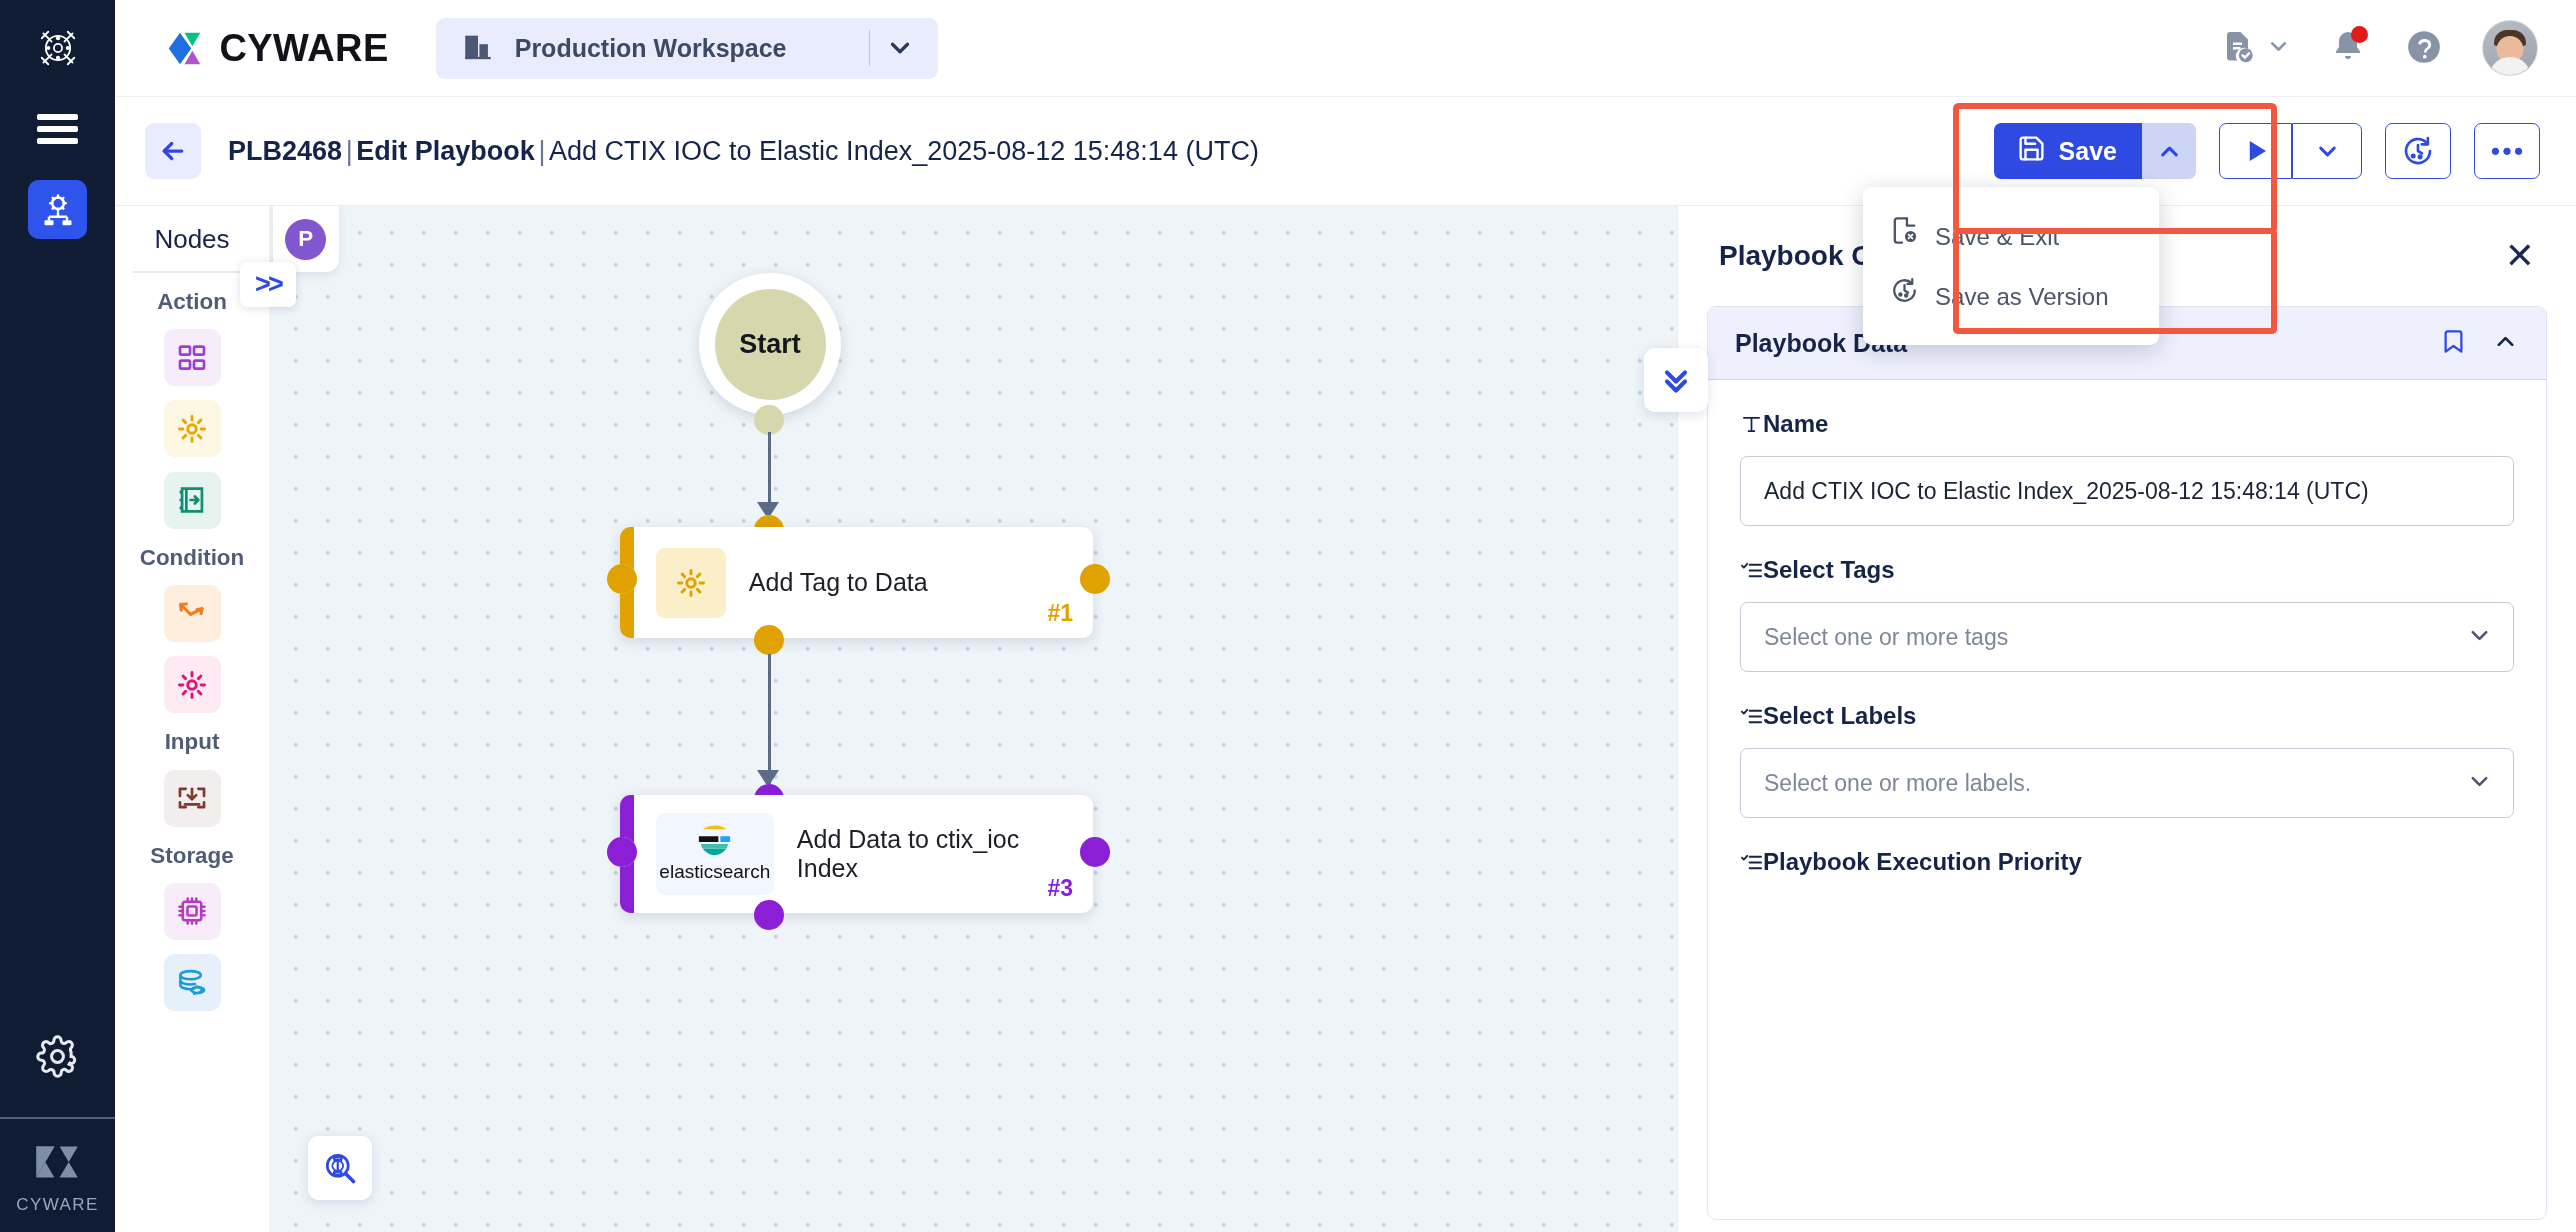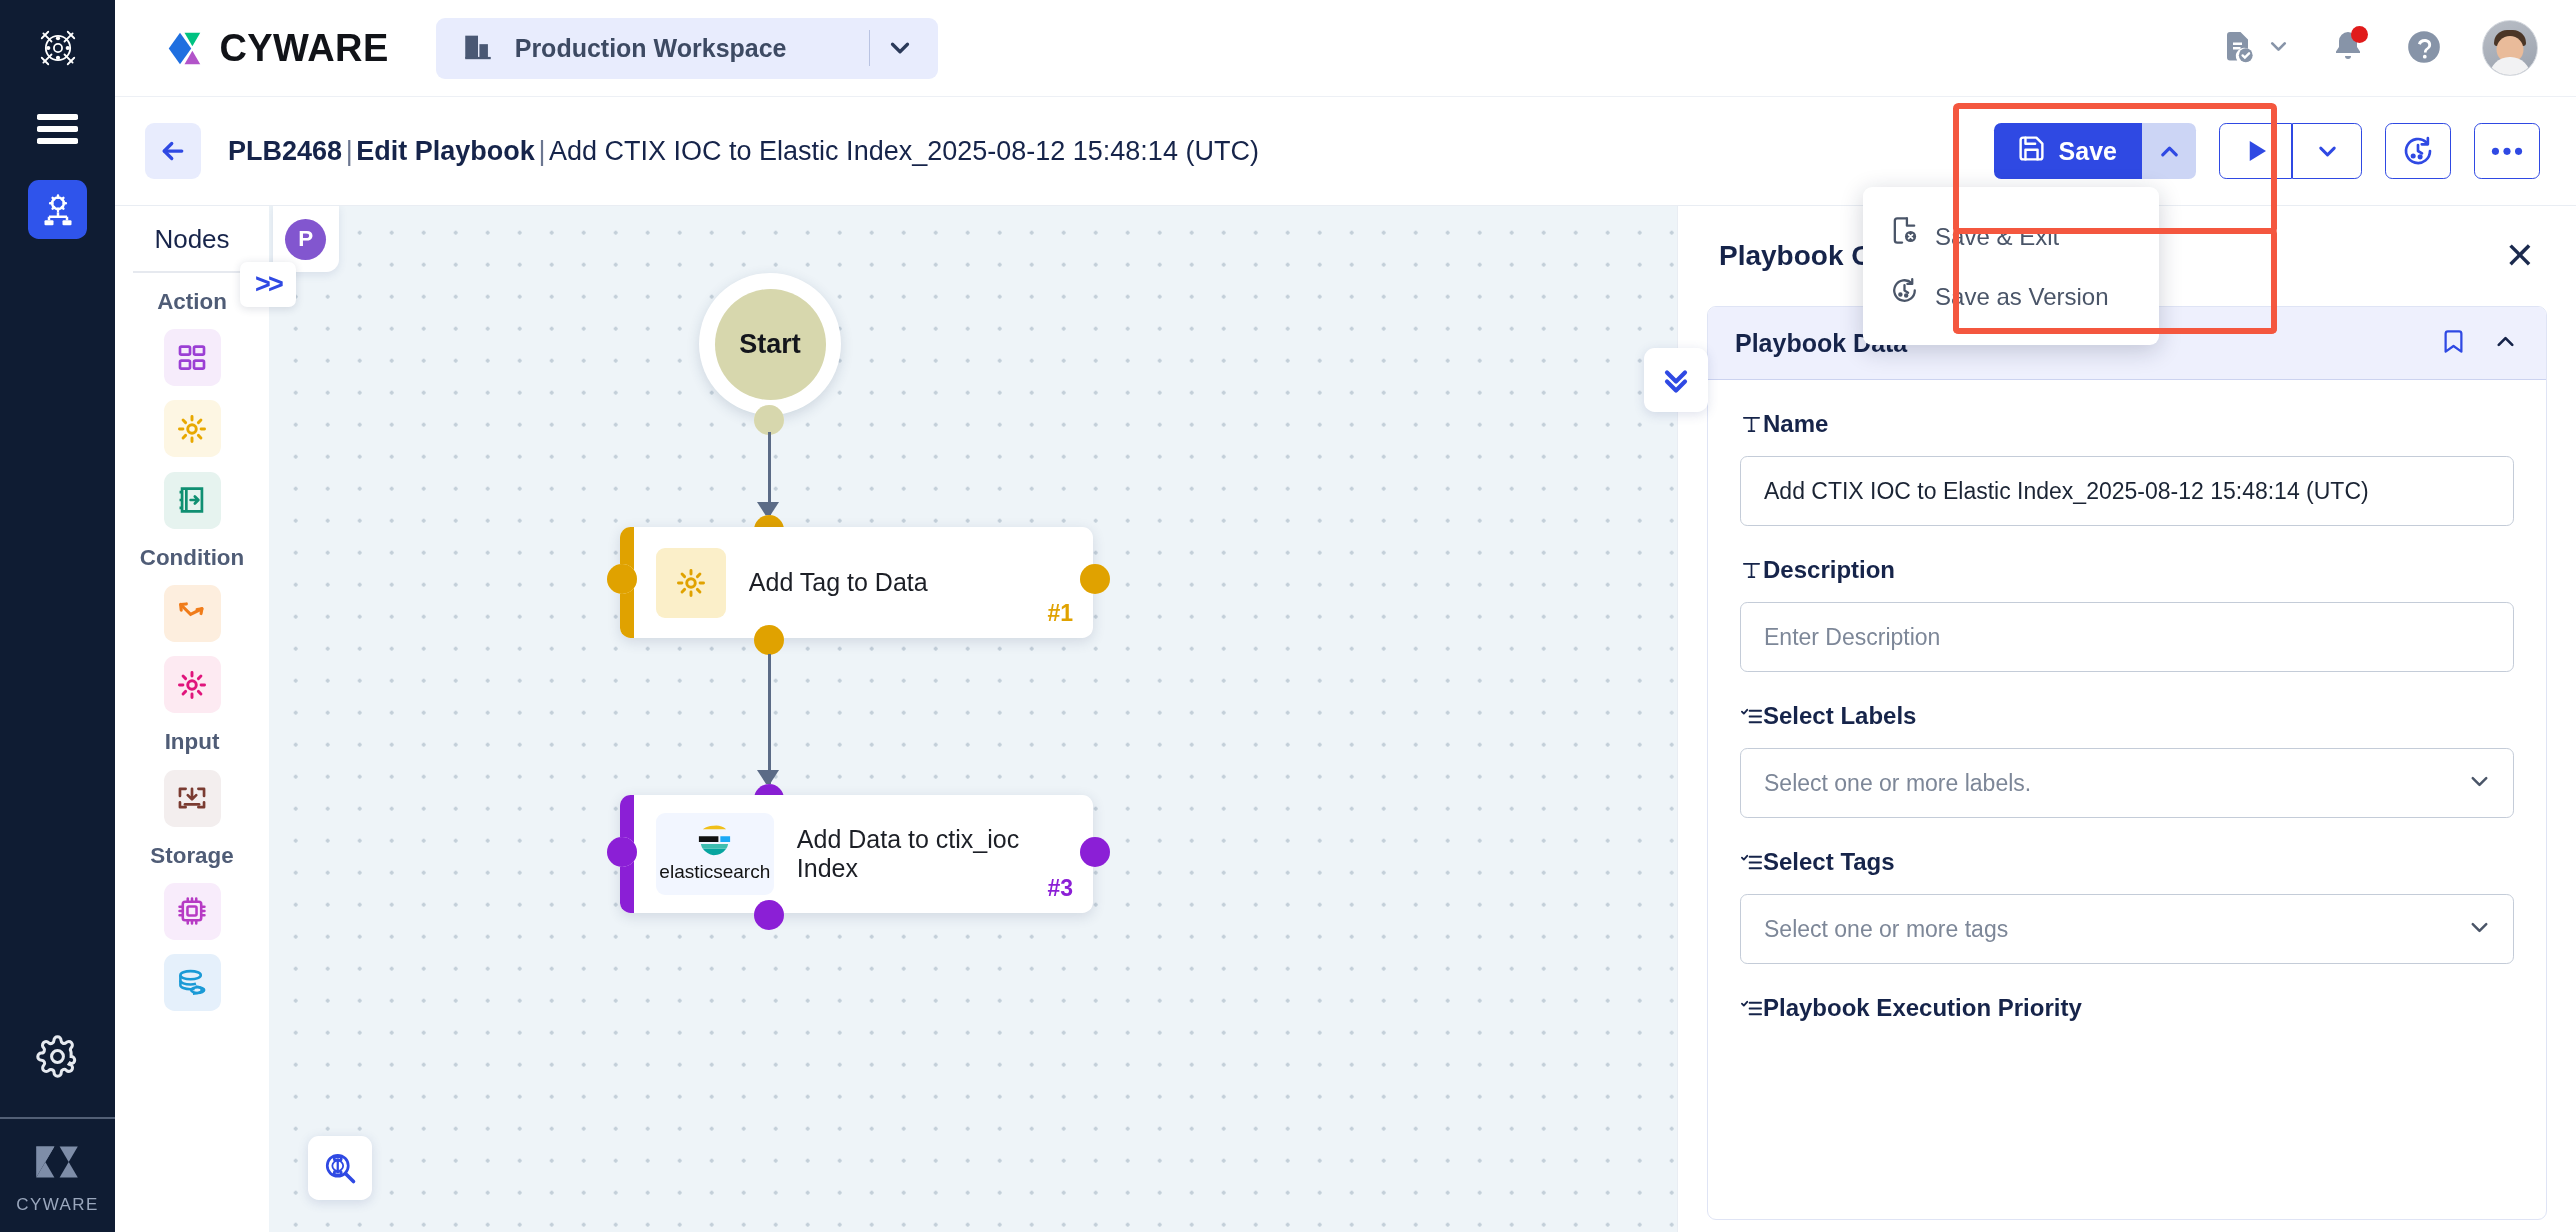--- a/index.html
+++ b/index.html
@@ -628,30 +628,41 @@
             <span style="display:inline-flex">
               <svg width="23" height="23" viewBox="0 0 24 24" fill="none" stroke="#16244a" stroke-width="1.8" stroke-linecap="round">
                 <path d="M4 5h16M12 5v14M9 19h6"></path>
               </svg>
             </span>
             <span>Name</span>
           </div>
           <input class="inp" value="Add CTIX IOC to Elastic Index_2025-08-12 15:48:14 (UTC)" style="">
         </div>
 
+
         <div class="field">
           <div class="field-label">
             <span style="display:inline-flex">
-              <svg width="23" height="23" viewBox="0 0 24 24" fill="none" stroke="#16244a" stroke-width="1.8" stroke-linecap="round">
-                <path d="M4 5h16M12 5v14M9 19h6"></path>
+              <svg width="23" height="23" viewBox="0 0 24 24" fill="none" stroke="#16244a" stroke-width="1.9" stroke-linecap="round" stroke-linejoin="round">
+                <polyline points="2 7 4 9 7.5 5"></polyline>
+                  <line x1="10" y1="6" x2="22" y2="6"></line>
+                <line x1="10" y1="12" x2="22" y2="12"></line>
+                  <line x1="10" y1="18" x2="22" y2="18"></line>
               </svg>
             </span>
-            <span>Description</span>
+            <span>Select Tags</span>
           </div>
-          <input class="inp" placeholder="Enter Description" style="">
+          <div class="sel">
+            <input class="inp" placeholder="Select one or more tags" style="">
+            <span class="chev">
+              <svg width="27" height="27" viewBox="0 0 24 24" fill="none" stroke="#4a5568" stroke-width="2.2" stroke-linecap="round" stroke-linejoin="round">
+                  <polyline points="6 9 12 15 18 9"></polyline>
+                </svg>
+            </span>
+          </div>
         </div>
 
         <div class="field">
           <div class="field-label">
             <span style="display:inline-flex">
               <svg width="23" height="23" viewBox="0 0 24 24" fill="none" stroke="#16244a" stroke-width="1.9" stroke-linecap="round" stroke-linejoin="round">
                 <polyline points="2 7 4 9 7.5 5"></polyline>
                   <line x1="10" y1="6" x2="22" y2="6"></line>
                 <line x1="10" y1="12" x2="22" y2="12"></line>
                   <line x1="10" y1="18" x2="22" y2="18"></line>
@@ -672,42 +683,20 @@
         <div class="field">
           <div class="field-label">
             <span style="display:inline-flex">
               <svg width="23" height="23" viewBox="0 0 24 24" fill="none" stroke="#16244a" stroke-width="1.9" stroke-linecap="round" stroke-linejoin="round">
                 <polyline points="2 7 4 9 7.5 5"></polyline>
                   <line x1="10" y1="6" x2="22" y2="6"></line>
                 <line x1="10" y1="12" x2="22" y2="12"></line>
                   <line x1="10" y1="18" x2="22" y2="18"></line>
               </svg>
             </span>
-            <span>Select Tags</span>
-          </div>
-          <div class="sel">
-            <input class="inp" placeholder="Select one or more tags" style="">
-            <span class="chev">
-              <svg width="27" height="27" viewBox="0 0 24 24" fill="none" stroke="#4a5568" stroke-width="2.2" stroke-linecap="round" stroke-linejoin="round">
-                  <polyline points="6 9 12 15 18 9"></polyline>
-                </svg>
-            </span>
-          </div>
-        </div>
-
-        <div class="field">
-          <div class="field-label">
-            <span style="display:inline-flex">
-              <svg width="23" height="23" viewBox="0 0 24 24" fill="none" stroke="#16244a" stroke-width="1.9" stroke-linecap="round" stroke-linejoin="round">
-                <polyline points="2 7 4 9 7.5 5"></polyline>
-                  <line x1="10" y1="6" x2="22" y2="6"></line>
-                <line x1="10" y1="12" x2="22" y2="12"></line>
-                  <line x1="10" y1="18" x2="22" y2="18"></line>
-              </svg>
-            </span>
             <span>Playbook Execution Priority</span>
           </div>
         </div>
 
       </div>
     </div>
   </div>
 
 </div>
 

